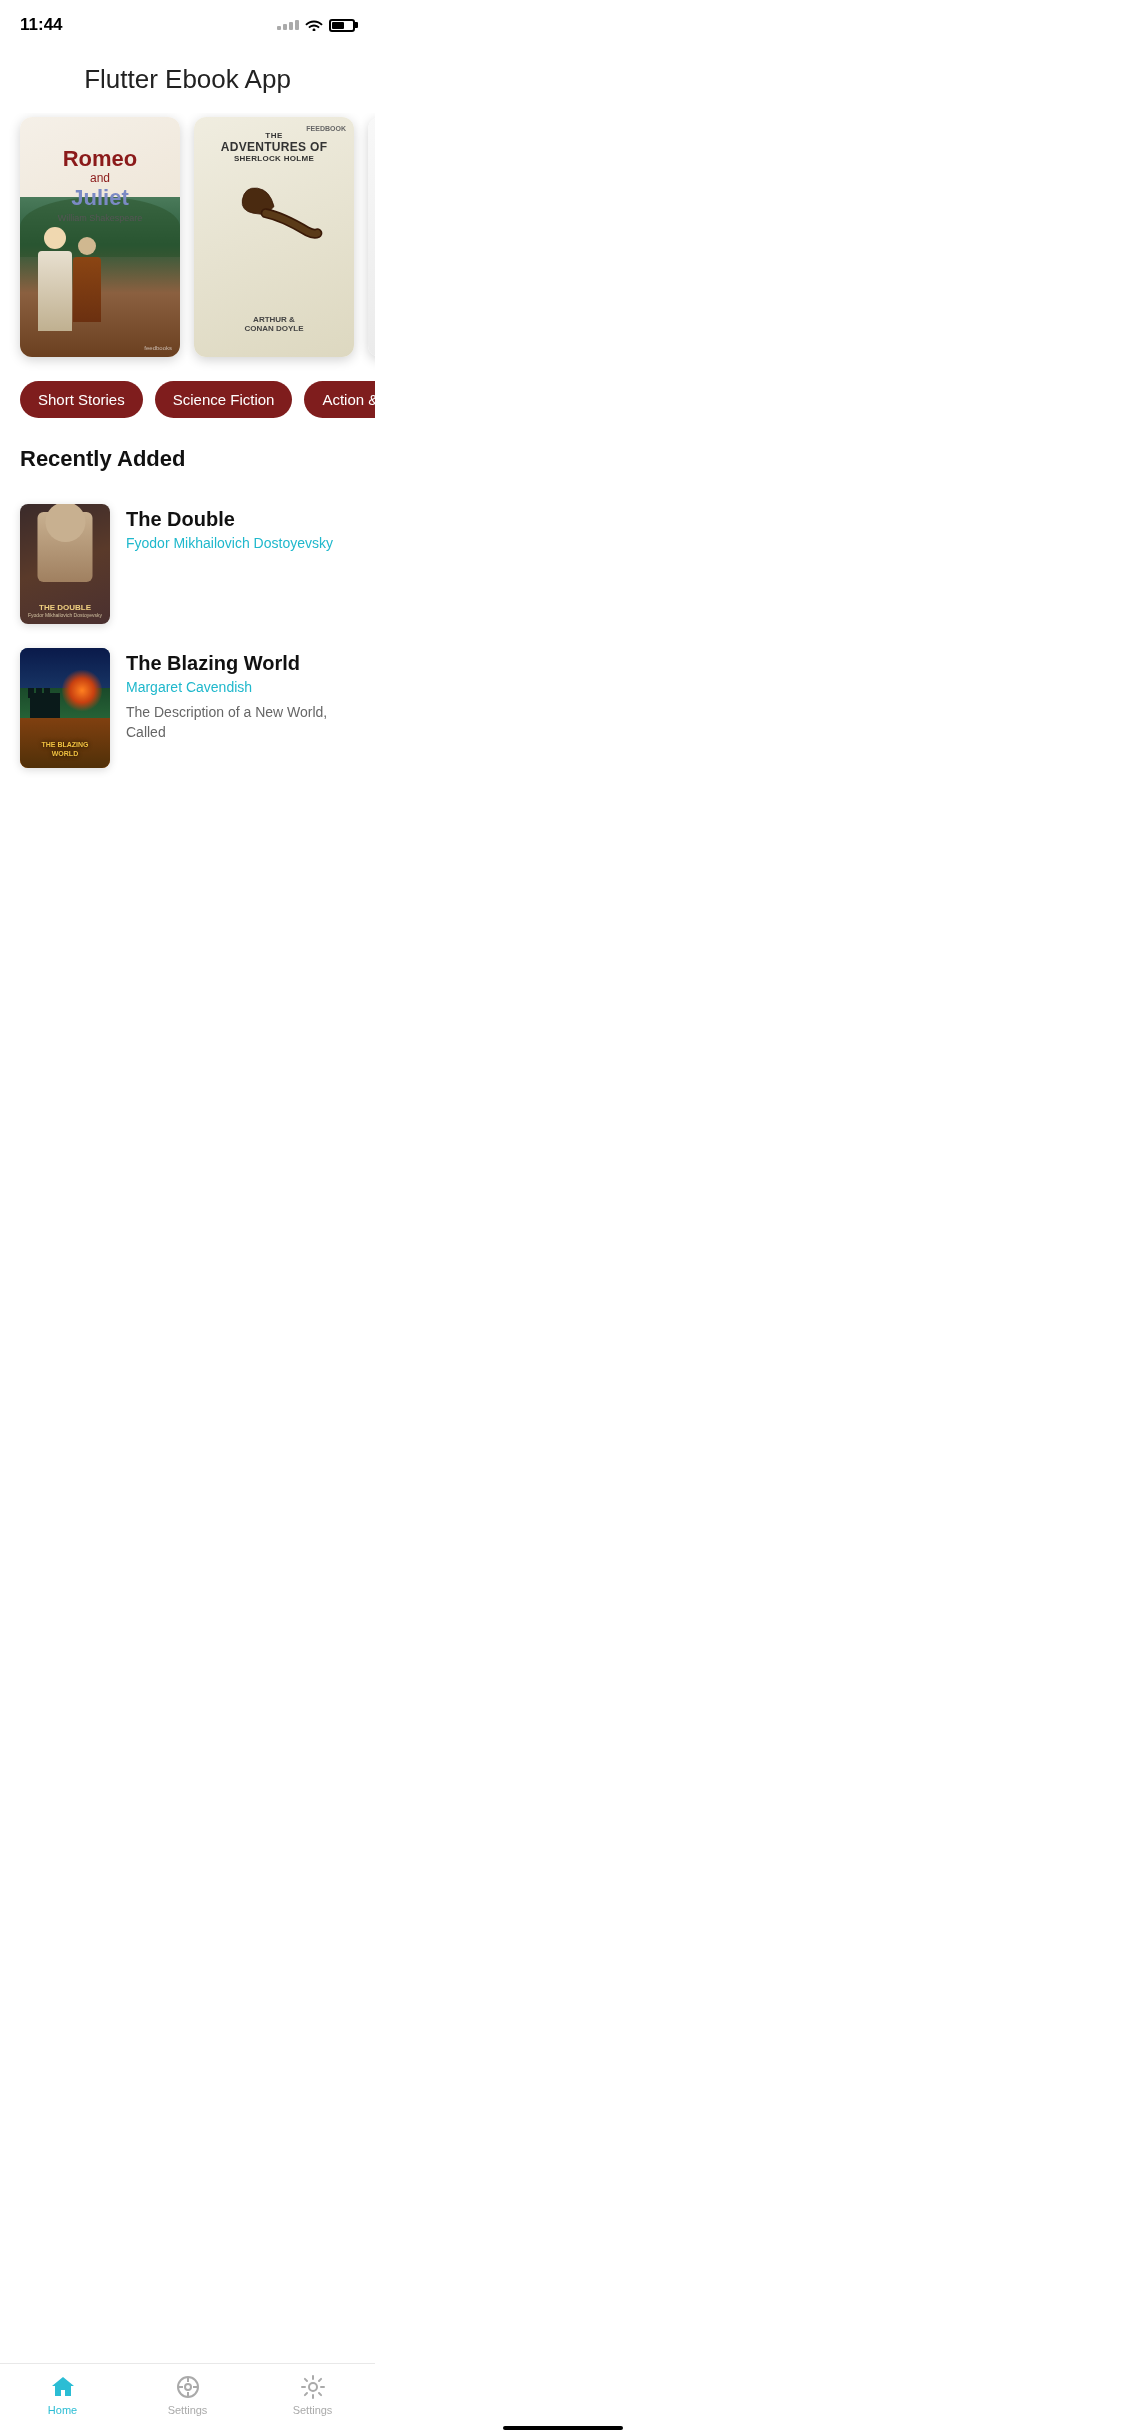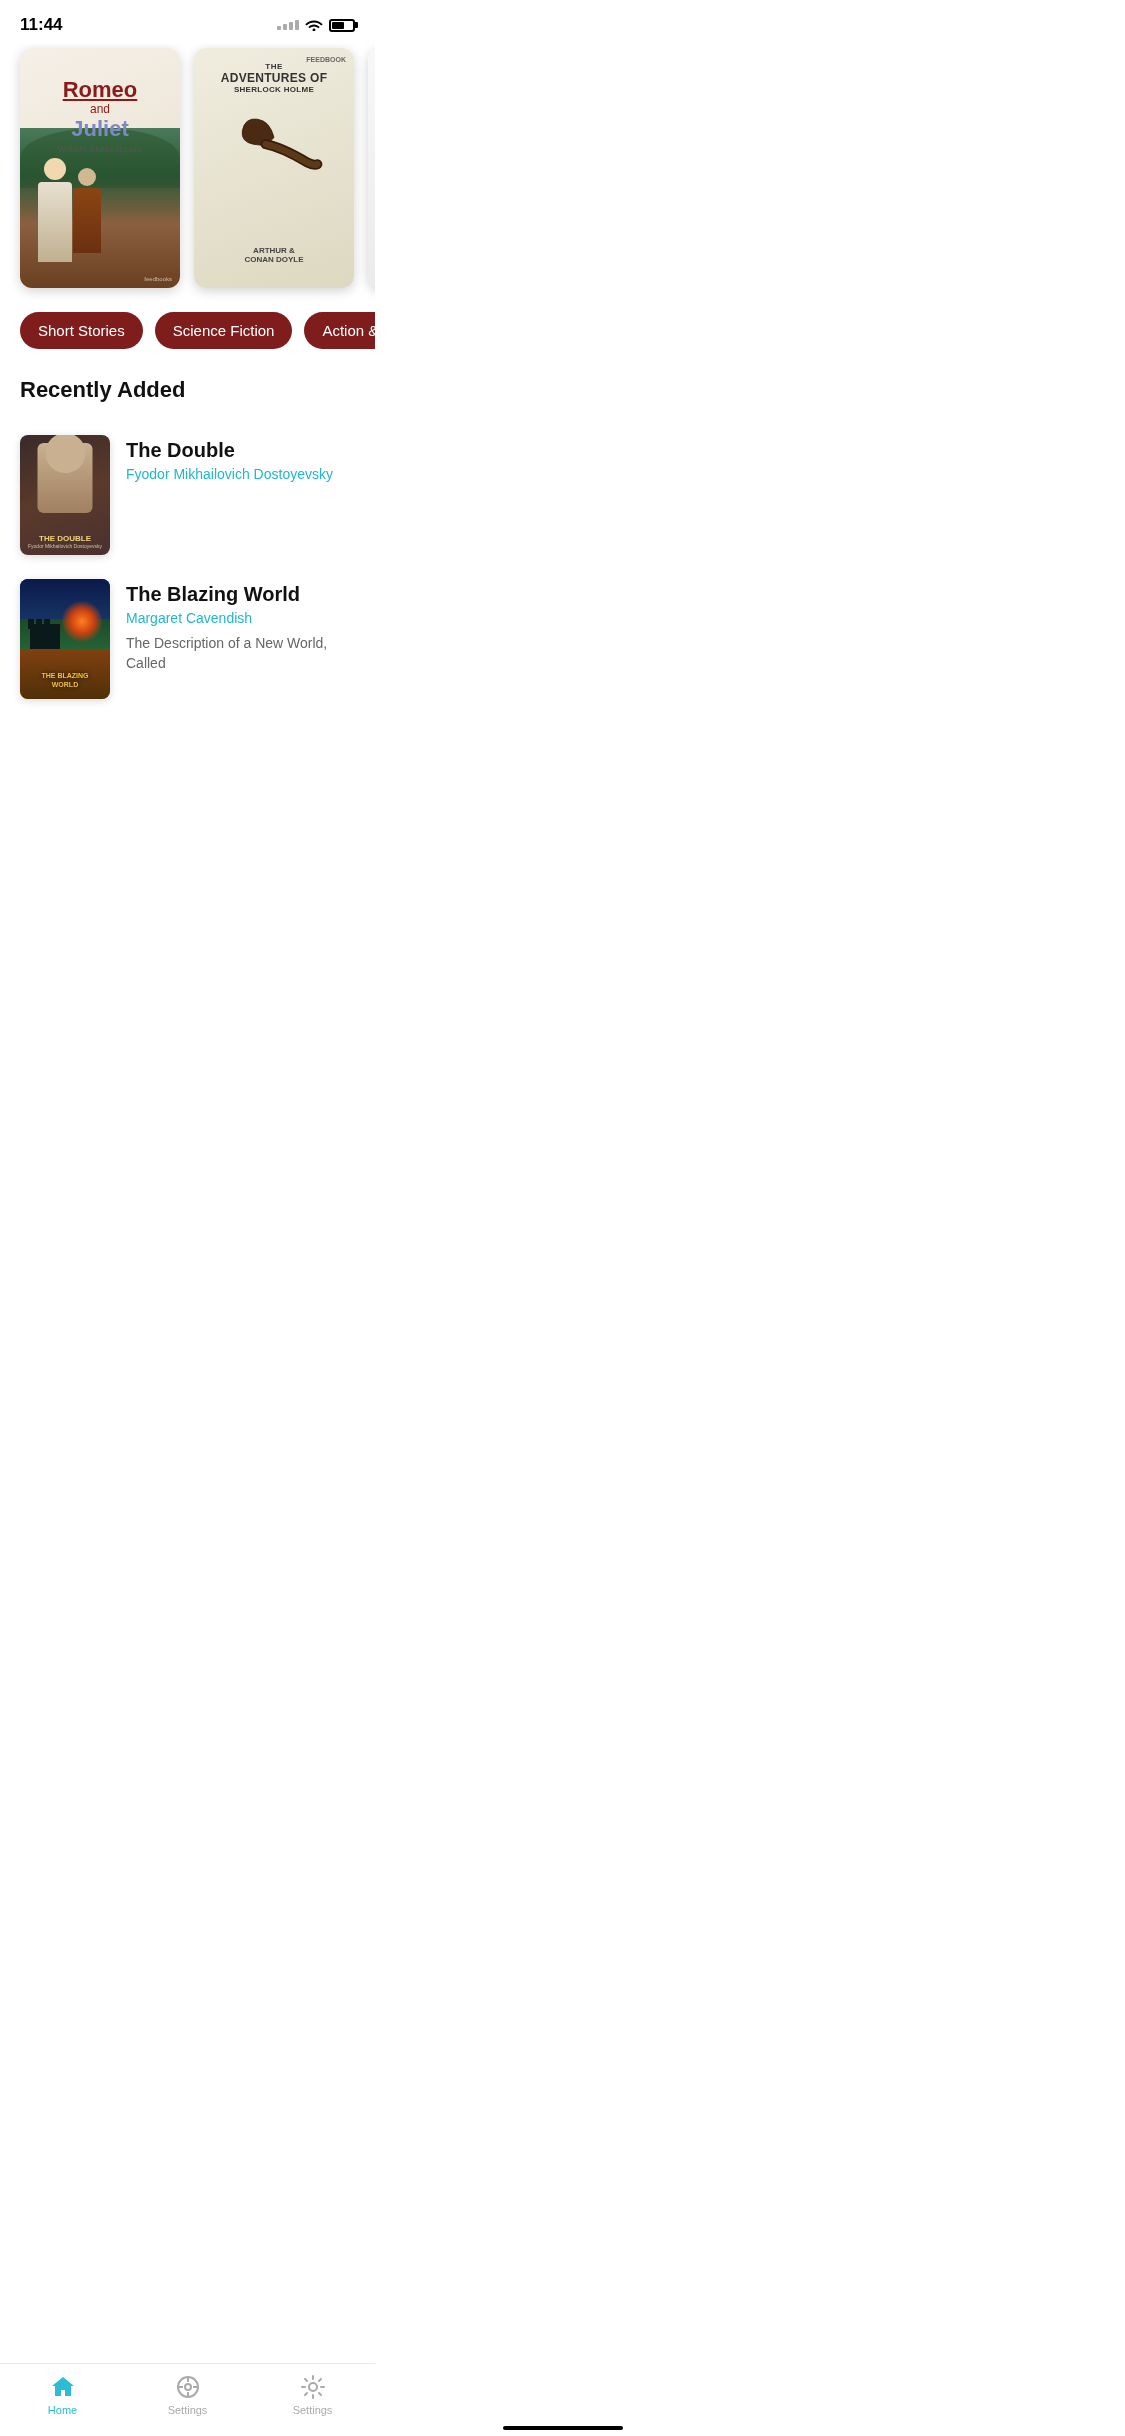--- a/index.html
+++ b/index.html
@@ -340,27 +340,28 @@
       </svg>
     </span>
     <div class="battery-icon">
       <div class="battery-fill"></div>
     </div>
   </div>
 </div>
 
 <div class="main-content">
 
+  <h1 class="app-title">Flutter Ebook App</h1>
 
   <div class="carousel">
 
     <div class="book-card">
       <div class="cover-romeo" style="position:relative; width:100%; height:100%; background:linear-gradient(160deg,#f5f0e8 0%,#e8dcc8 100%);">
         <div style="padding-top:14px; text-align:center; position:relative; z-index:2;">
-          <div style="font-size:22px; font-weight:700; color:#8B1A1A; line-height:1.1;text-decoration:underline;">Romeo</div>
+          <div style="font-size:22px; font-weight:700; color:#8B1A1A; line-height:1.1;">Romeo</div>
           <div style="font-size:12px; font-weight:400; color:#8B1A1A;">and</div>
           <div style="font-size:22px; font-weight:700; color:#7B8AC4;">Juliet</div>
           <div style="font-size:9px; color:#555; margin-top:2px;">William Shakespeare</div>
         </div>
 
         <div style="position:absolute; bottom:0; left:0; right:0; height:160px; background:linear-gradient(180deg, #4a7a5a 0%, #2a5a3a 30%, #8B6040 60%, #6B4020 100%); border-radius:0 0 0 0;"></div>
 
         <div style="position:absolute; bottom:100px; left:0; right:0; height:60px; background:rgba(40,80,40,0.5); border-radius:50% 50% 0 0;"></div>
 
         <div style="position:absolute; bottom:30px; left:16px; width:38px; height:100px;">

